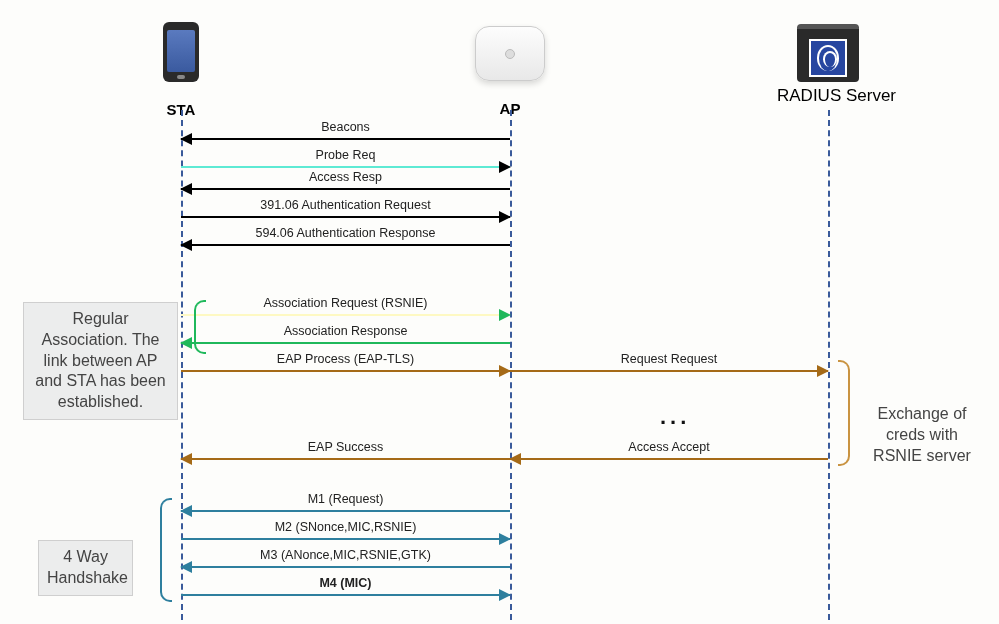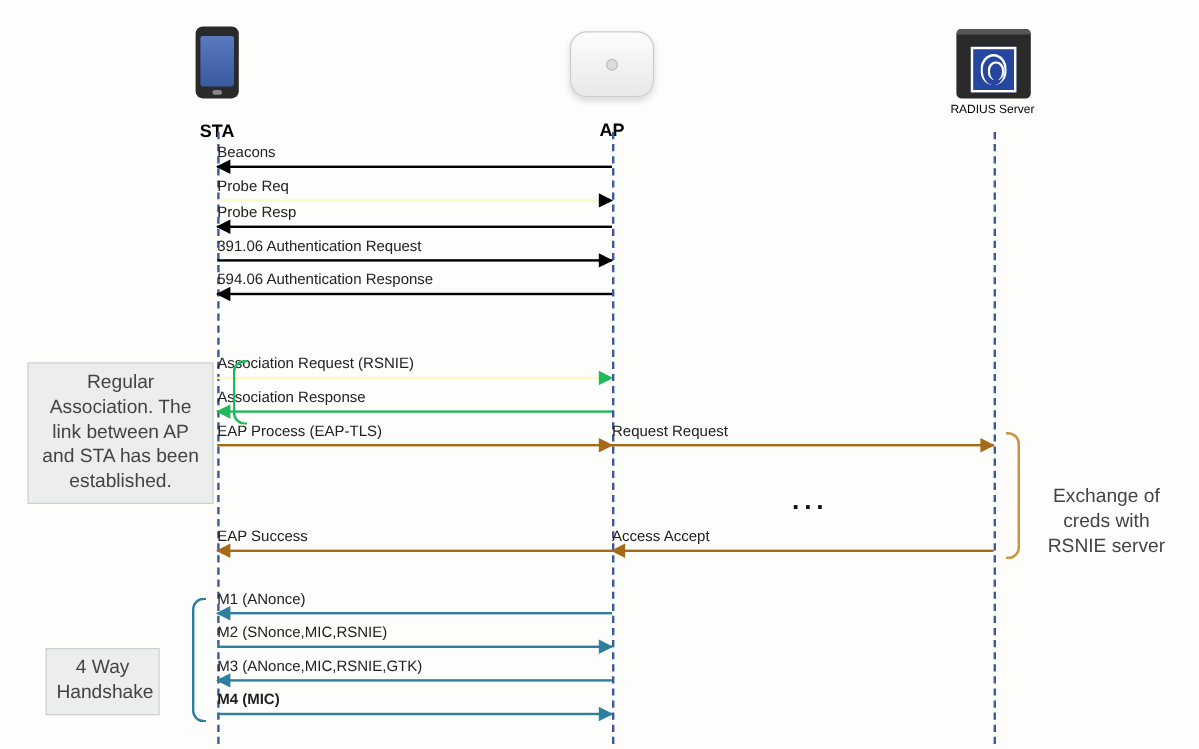--- a/index.html
+++ b/index.html
@@ -105,20 +105,21 @@
   }
   
   .msg {
     position: absolute;
     height: 2px;
   }
   .msg .label {
     position: absolute;
     width: 100%;
     top: -18px;
+    text-align: center;
     font-size: 12.5px;
     color: #222;
     white-space: nowrap;
   }
   .msg .head-l, .msg .head-r {
     position: absolute;
     width: 0; height: 0;
     border-top: 6px solid transparent;
     border-bottom: 6px solid transparent;
     top: -5px;
@@ -151,21 +152,21 @@
     width: 12px;
   }
   .dots {
     position: absolute;
     font-size: 22px;
     font-weight: bold;
     letter-spacing: 4px;
     color: #111;
   }
   .radius-label {
-    font-size: 10px;
+    font-size: 17px;
     font-weight: normal;
     margin-top: 4px;
   }
 </style>
 </head>
 <body>
 
 <div class="actor" style="left:163px; top:22px; width:36px;">
   <div class="phone"></div>
   <div class="actor-label">STA</div>
@@ -184,27 +185,27 @@
     </div>
   <div class="radius-label" style="white-space:nowrap; margin-left:-20px; width:100px;">RADIUS Server</div>
 </div>
 <div class="lifeline" style="left:828px;"></div>
 
 <div id="messages">
     <div class="msg" style="left: 181px; top: 138px; width: 329px; background: rgb(0, 0, 0);">
       <div class="head-l" style="border-right: 12px solid rgb(0, 0, 0);"></div>
       <div class="label">Beacons</div>
     </div>
-    <div class="msg" style="left: 181px; top: 166px; width: 329px; background: #fef9c3;">
+    <div class="msg" style="left: 181px; top: 166px; width: 329px; background: #5eead4;">
       <div class="head-r" style="border-left: 12px solid rgb(0, 0, 0);"></div>
       <div class="label">Probe Req</div>
     </div>
     <div class="msg" style="left: 181px; top: 188px; width: 329px; background: rgb(0, 0, 0);">
       <div class="head-l" style="border-right: 12px solid rgb(0, 0, 0);"></div>
-      <div class="label">Probe Resp</div>
+      <div class="label">Access Resp</div>
     </div>
     <div class="msg" style="left: 181px; top: 216px; width: 329px; background: rgb(0, 0, 0);">
       <div class="head-r" style="border-left: 12px solid rgb(0, 0, 0);"></div>
       <div class="label">391.06 Authentication Request</div>
     </div>
     <div class="msg" style="left: 181px; top: 244px; width: 329px; background: rgb(0, 0, 0);">
       <div class="head-l" style="border-right: 12px solid rgb(0, 0, 0);"></div>
       <div class="label">594.06 Authentication Response</div>
     </div>
     <div class="msg" style="left: 181px; top: 314px; width: 329px; background: #fef9c3;">
@@ -226,21 +227,21 @@
     <div class="msg" style="left: 510px; top: 458px; width: 318px; background: rgb(165, 106, 23);">
       <div class="head-l" style="border-right: 12px solid rgb(165, 106, 23);"></div>
       <div class="label">Access Accept</div>
     </div>
     <div class="msg" style="left: 181px; top: 458px; width: 329px; background: rgb(165, 106, 23);">
       <div class="head-l" style="border-right: 12px solid rgb(165, 106, 23);"></div>
       <div class="label">EAP Success</div>
     </div>
     <div class="msg" style="left: 181px; top: 510px; width: 329px; background: rgb(46, 127, 158);">
       <div class="head-l" style="border-right: 12px solid rgb(46, 127, 158);"></div>
-      <div class="label">M1 (ANonce)</div>
+      <div class="label">M1 (Request)</div>
     </div>
     <div class="msg" style="left: 181px; top: 538px; width: 329px; background: rgb(46, 127, 158);">
       <div class="head-r" style="border-left: 12px solid rgb(46, 127, 158);"></div>
       <div class="label">M2 (SNonce,MIC,RSNIE)</div>
     </div>
     <div class="msg" style="left: 181px; top: 566px; width: 329px; background: rgb(46, 127, 158);">
       <div class="head-l" style="border-right: 12px solid rgb(46, 127, 158);"></div>
       <div class="label">M3 (ANonce,MIC,RSNIE,GTK)</div>
     </div>
     <div class="msg" style="left: 181px; top: 594px; width: 329px; background: rgb(46, 127, 158); font-weight: bold;">

